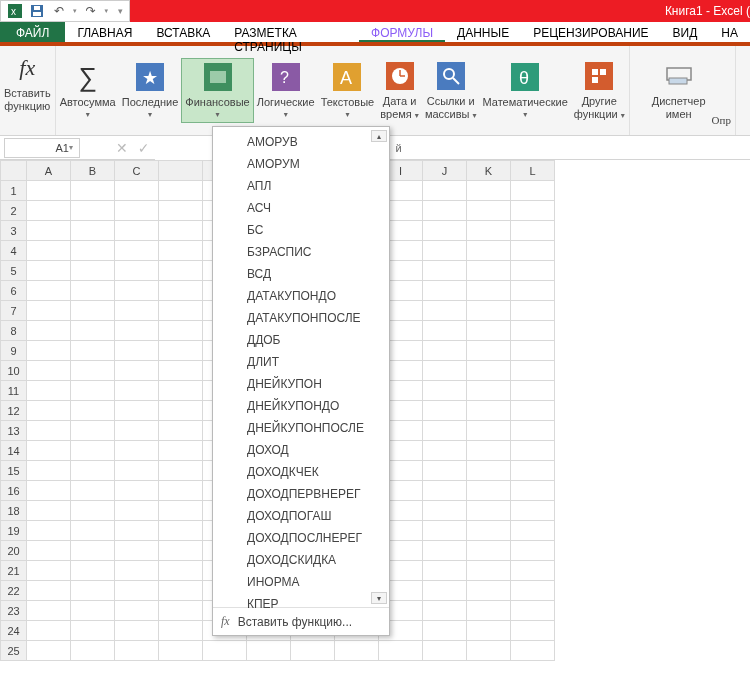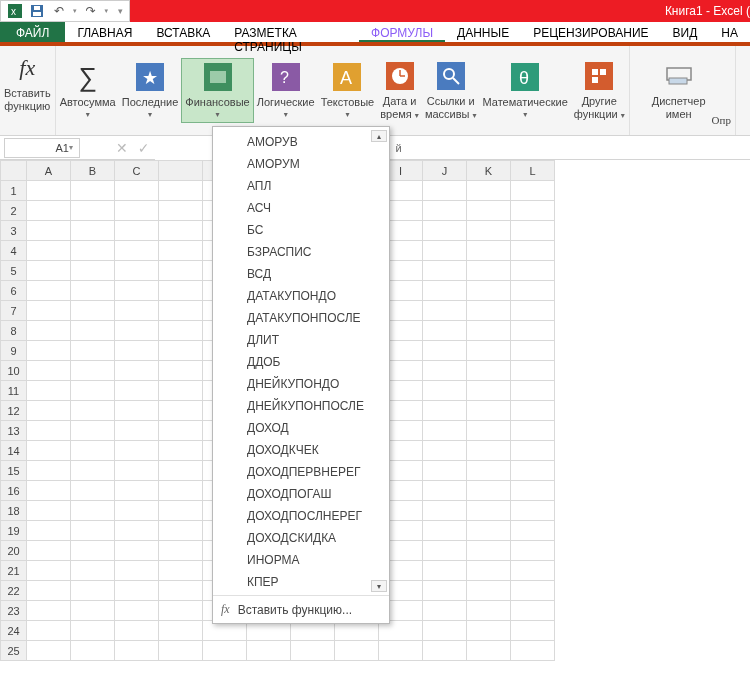--- a/index.html
+++ b/index.html
@@ -768,22 +768,23 @@
     <div class="menu-scroll" style="top:3px;">▴</div>
     <div class="menu-item">АМОРУВ</div>
       <div class="menu-item">АМОРУМ</div>
       <div class="menu-item">АПЛ</div>
       <div class="menu-item">АСЧ</div>
       <div class="menu-item">БС</div>
       <div class="menu-item">БЗРАСПИС</div>
       <div class="menu-item">ВСД</div>
       <div class="menu-item">ДАТАКУПОНДО</div>
       <div class="menu-item">ДАТАКУПОНПОСЛЕ</div>
+      <div class="menu-item">ДДОБ</div>
       <div class="menu-item">ДЛИТ</div>
-      <div class="menu-item">ДДОБ</div>
+      <div class="menu-item">ДНЕЙКУПОН</div>
       <div class="menu-item">ДНЕЙКУПОНДО</div>
       <div class="menu-item">ДНЕЙКУПОНПОСЛЕ</div>
       <div class="menu-item">ДОХОД</div>
       <div class="menu-item">ДОХОДКЧЕК</div>
       <div class="menu-item">ДОХОДПЕРВНЕРЕГ</div>
       <div class="menu-item">ДОХОДПОГАШ</div>
       <div class="menu-item">ДОХОДПОСЛНЕРЕГ</div>
       <div class="menu-item">ДОХОДСКИДКА</div>
       <div class="menu-item">ИНОРМА</div>
       <div class="menu-item">КПЕР</div>

